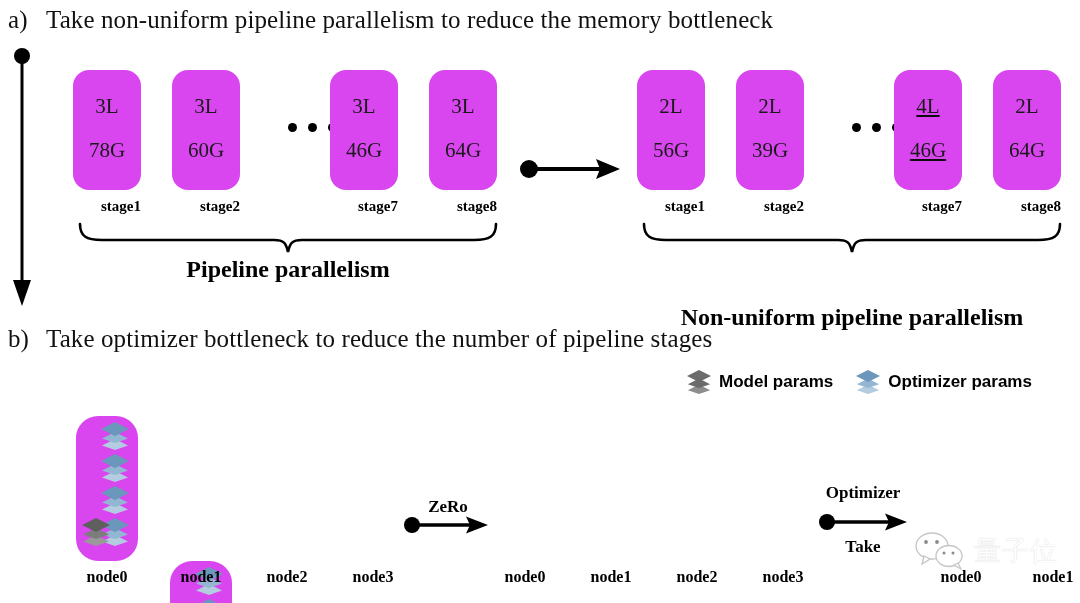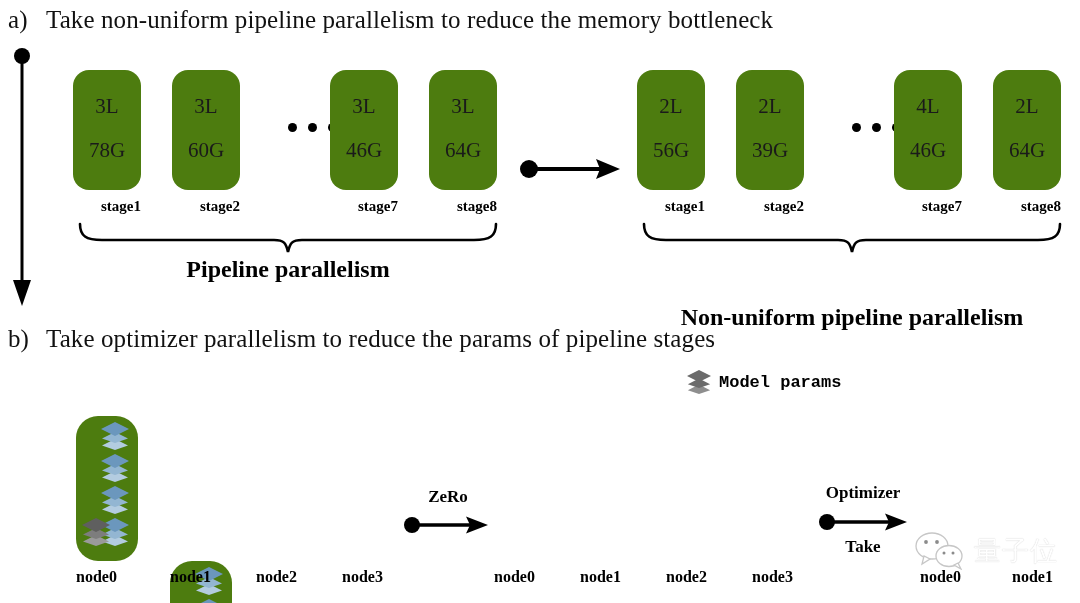--- a/index.html
+++ b/index.html
@@ -18,21 +18,21 @@
     font-family:"Liberation Serif", serif;
     font-size:25px;
     color:#111;
     white-space:nowrap;
     letter-spacing:0.1px;
   }
   .section-head .mark{display:inline-block;min-width:38px;}
 
   
   .box{
-    background:#4d7c0f;
+    background:#d946ef;
     border-radius:16px;
     box-sizing:border-box;
   }
   .stage-box{
     width:68px;height:120px;
     display:flex;flex-direction:column;
     align-items:center;justify-content:space-around;
     padding:14px 0 18px 0;
   }
   .stage-box .ln{font-size:21px;line-height:1;color:#1a1a1a;}
@@ -61,40 +61,41 @@
   
   .node-box{
     width:62px;height:145px;
     border-radius:22px;
     position:relative;
   }
   .node-caption{
     font-family:"Liberation Serif", serif;
     font-weight:bold;
     font-size:16px;
+    text-align:center;
     white-space:nowrap;
     color:#000;
     width:62px;
   }
 
   
   .stack{position:absolute;width:30px;height:28px;}
   .stack svg{display:block;width:30px;height:28px;overflow:visible;}
   .arrow-lbl{
     position:absolute;
     font-family:"Liberation Serif", serif;
     font-weight:bold;font-size:17px;
     white-space:nowrap;text-align:center;color:#000;
   }
 
   
   .legend{position:absolute;display:flex;align-items:center;gap:9px;}
   .legend .lg-item{display:flex;align-items:center;gap:7px;}
   .legend .lg-text{
-    font-family:Liberation Mono, monospace;
+    font-family:Liberation Sans, sans-serif;
     font-weight:bold;font-size:17px;white-space:nowrap;color:#000;
   }
   .legend .lg-ico{width:26px;height:24px;}
   .legend .lg-ico svg{display:block;width:26px;height:24px;overflow:visible;}
 
   
   .watermark{
     position:absolute;
     display:flex;align-items:center;gap:4px;
     opacity:0.85;
@@ -179,54 +180,64 @@
   <div class="mem">39G</div>
 </div>
 <div class="abs caption" style="left:736px;top:198px;width:68px;">stage2</div>
 
 <div class="abs dots" style="left:852px;top:123px;">
   <i></i>
     <i></i>
     <i></i>
 </div>
 
-<div class="abs box stage-box" style="left:894px;top:70px;">
+<div class="abs box stage-box" style="left:894px;top:70px;text-decoration:underline;">
   <div class="ln">4L</div>
   <div class="mem">46G</div>
 </div>
 <div class="abs caption" style="left:894px;top:198px;width:68px;">stage7</div>
 
 <div class="abs box stage-box" style="left:993px;top:70px;">
   <div class="ln">2L</div>
   <div class="mem">64G</div>
 </div>
 <div class="abs caption" style="left:993px;top:198px;width:68px;">stage8</div>
 
 <div class="abs" style="left:642px;top:222px;width:420px;height:32px;">
   <svg width="420" height="32" viewBox="0 0 420 32" preserveAspectRatio="none">
     <path d="M2,2 C2,14 8,18 24,18 L196,18 C206,18 208,21 210,30 C212,21 214,18 224,18 L396,18 C412,18 418,14 418,2" fill="none" stroke="#000" stroke-width="2.6" stroke-linecap="round"></path>
   </svg>
 </div>
 <div class="abs big-caption" style="left:642px;top:256px;width:420px;margin-top:48px;">Non-uniform pipeline parallelism</div>
 
 <div class="abs section-head" style="left:8px;top:325px;">
-  <span class="mark">b)</span><span>Take optimizer parallelism to reduce the params of pipeline stages</span>
+  <span class="mark">b)</span><span>Take optimizer bottleneck to reduce the number of pipeline stages</span>
 </div>
 
 <div class="legend" style="left:686px;top:370px;gap:22px;">
   <div class="lg-item">
     <span class="lg-ico">
       <svg viewBox="0 0 30 28">
         <polygon points="15,17 28,23.5 15,28 2,23.5" fill="#8e8e8e"></polygon>
         <polygon points="15,10 28,16.5 15,21 2,16.5" fill="#6b6b6b"></polygon>
         <polygon points="15,0 29,7 15,14 1,7" fill="#6b6b6b"></polygon>
       </svg>
     </span>
     <span class="lg-text">Model params</span>
   </div>
+  <div class="lg-item">
+    <span class="lg-ico">
+      <svg viewBox="0 0 30 28">
+        <polygon points="15,17 28,23.5 15,28 2,23.5" fill="#b3cce0"></polygon>
+        <polygon points="15,10 28,16.5 15,21 2,16.5" fill="#93b6d2"></polygon>
+        <polygon points="15,0 29,7 15,14 1,7" fill="#6b97bd"></polygon>
+      </svg>
+    </span>
+    <span class="lg-text">Optimizer params</span>
+  </div>
 </div>
 
 <div class="abs box node-box" style="left:76px;top:416px;">
   <span class="stack" style="left:24px;top:6px;">
       <svg viewBox="0 0 30 28">
         <polygon points="15,17 28,23.5 15,28 2,23.5" fill="#b3cce0"></polygon>
         <polygon points="15,10 28,16.5 15,21 2,16.5" fill="#93b6d2"></polygon>
         <polygon points="15,0 29,7 15,14 1,7" fill="#6b97bd"></polygon>
       </svg>
     </span>
@@ -277,21 +288,21 @@
       </svg>
     </span>
 
 </div>
 <div class="abs node-caption" style="left:170px;top:568px;">node1</div>
 
 <div class="abs node-caption" style="left:256px;top:568px;">node2</div>
 
 <div class="abs node-caption" style="left:342px;top:568px;">node3</div>
 
-<div class="abs arrow-lbl" style="left:408px;top:487px;width:80px;">ZeRo</div>
+<div class="abs arrow-lbl" style="left:408px;top:497px;width:80px;">ZeRo</div>
 <div class="abs" style="left:403px;top:512px;width:86px;height:26px;">
   <svg width="86" height="26" viewBox="0 0 86 26">
     <circle cx="9" cy="13" r="8" fill="#000"></circle>
     <line x1="9" y1="13" x2="68" y2="13" stroke="#000" stroke-width="3.5"></line>
     <polygon points="85,13 63,4.5 67,13 63,21.5" fill="#000"></polygon>
   </svg>
 </div>
 
 <div class="abs node-caption" style="left:494px;top:568px;">node0</div>
 

